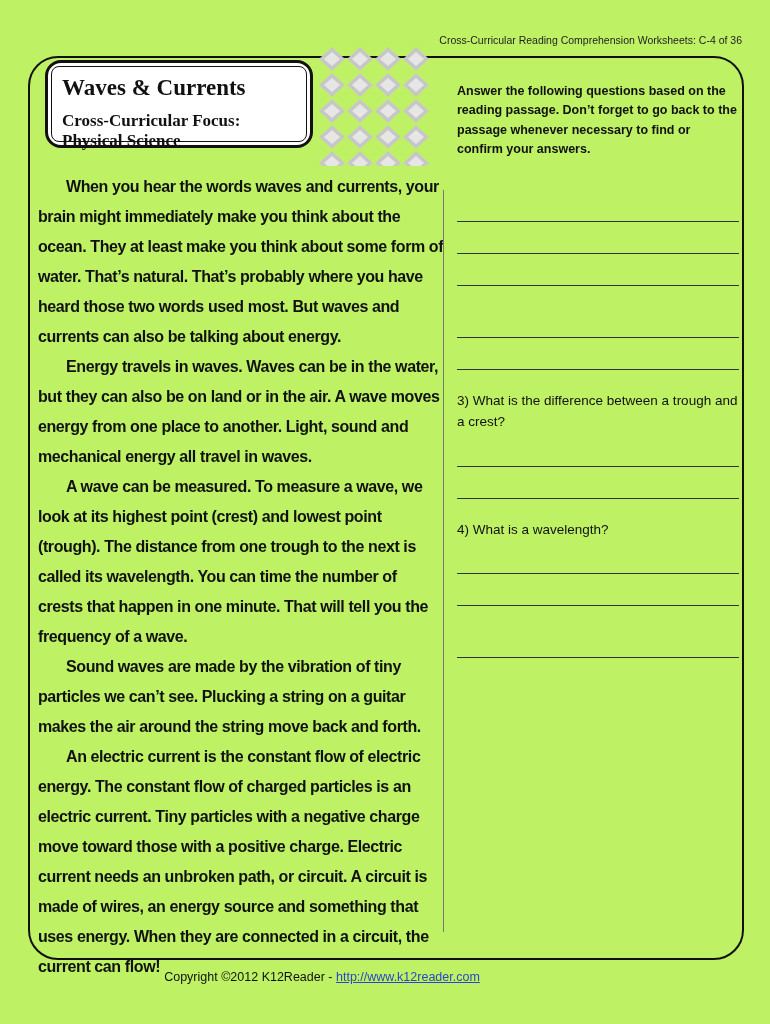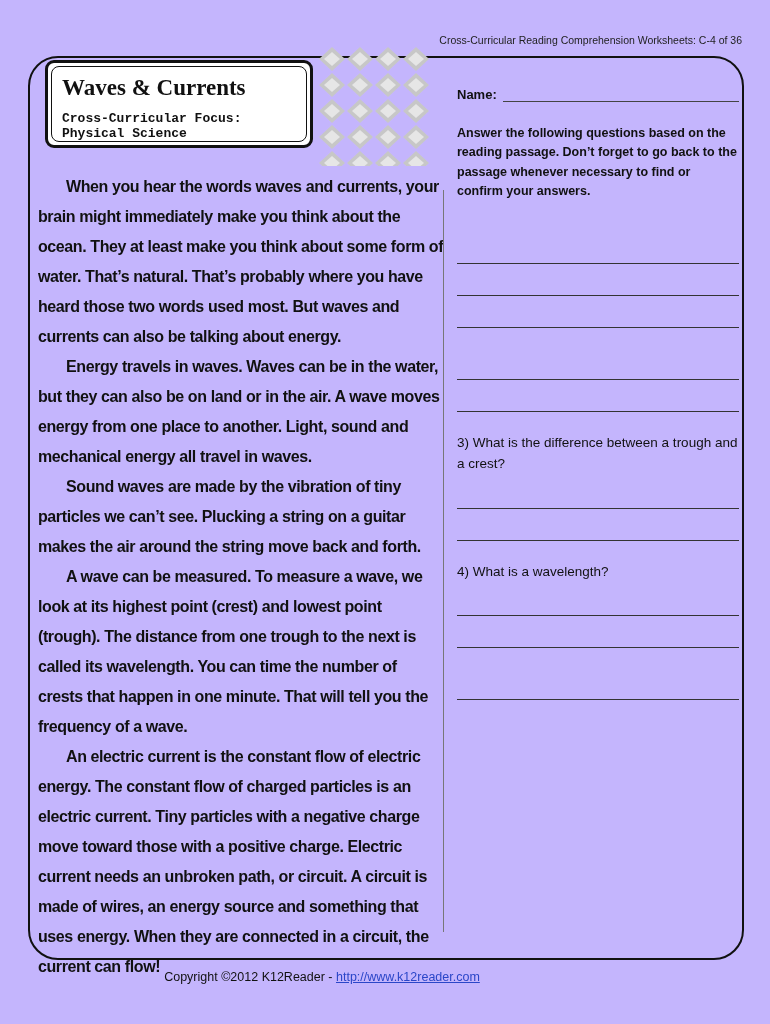--- a/index.html
+++ b/index.html
@@ -1,62 +1,62 @@
 <!DOCTYPE html>
 <html><head>
 <meta charset="utf-8">
 <style>
   html,body{margin:0;padding:0;background:#fff;}
   .page{
     position:relative;
     width:770px;height:1024px;
-    background:#c4b5fd;
+    background:#bef264;
     font-family:"Liberation Sans",sans-serif;
     color:#1a1a1a;
     overflow:hidden;
   }
   .header-ref{
     position:absolute;top:34px;right:28px;
     font-size:10.5px;color:#222;
     letter-spacing:0;
   }
   .page-border{
     position:absolute;left:28px;top:56px;
     width:712px;height:900px;
     border:2px solid #111;
     border-radius:30px;
   }
   .title-box{
     position:absolute;left:45px;top:60px;
     width:268px;height:88px;
     background:#fff;
     border:3px solid #111;
-    border-radius:9px;
+    border-radius:16px;
     box-sizing:border-box;
     padding:3px;
   }
   .title-inner{
     width:100%;height:100%;
     border:1px solid #111;
     border-radius:8px;
     box-sizing:border-box;
     padding:8px 10px 0 10px;
   }
   .title-inner h1{
     margin:0;
     font-family:"Liberation Serif",serif;
     font-weight:bold;
     font-size:23px;
     color:#111;
   }
   .title-inner h2{
     margin:10px 0 0 0;
-    font-family:Liberation Mono, monospace;
+    font-family:Liberation Serif, serif;
     font-weight:bold;
-    font-size:13px;
+    font-size:17px;
     color:#111;
   }
   .pattern{
     position:absolute;left:318px;top:46px;
     width:112px;height:120px;
   }
   .passage{
     position:absolute;left:38px;top:172px;
     width:406px;
     font-size:16px;
@@ -135,32 +135,28 @@
           <path d="M14 6 L22 13 L14 20 L6 13 Z" fill="#e6e6e6"></path>
         </pattern>
       </defs>
       <rect x="0" y="0" width="112" height="120" fill="url(#diam)"></rect>
     </svg>
   </div>
 
   <div class="passage">
     <p><span>When you hear the words </span><b>waves</b><span> and </span><b>currents</b><span>, your brain might immediately make you think about the ocean. They at least make you think about some form of water. That’s natural. That’s probably where you have heard those two words used most. But waves and currents can also be talking about energy.</span></p>
     <p>Energy travels in waves. Waves can be in the water, but they can also be on land or in the air. A wave moves energy from one place to another. Light, sound and mechanical energy all travel in waves.</p>
+    <p>A wave can be measured. To measure a wave, we look at its highest point (crest) and lowest point (trough). The distance from one trough to the next is called its wavelength. You can time the number of crests that happen in one minute. That will tell you the frequency of a wave.</p>
     <p>Sound waves are made by the vibration of tiny particles we can’t see. Plucking a string on a guitar makes the air around the string move back and forth.</p>
-    <p>A wave can be measured. To measure a wave, we look at its highest point (crest) and lowest point (trough). The distance from one trough to the next is called its wavelength. You can time the number of crests that happen in one minute. That will tell you the frequency of a wave.</p>
     <p>An electric current is the constant flow of electric energy. The constant flow of charged particles is an electric current. Tiny particles with a negative charge move toward those with a positive charge. Electric current needs an unbroken path, or circuit. A circuit is made of wires, an energy source and something that uses energy. When they are connected in a circuit, the current can flow!</p>
   </div>
 
   <div class="divider"></div>
 
   <div class="right-col">
-    <div class="name-row">
-      <span class="name-label">Name:</span>
-      <span class="name-line"></span>
-    </div>
     <p class="instructions">Answer the following questions based on the reading passage. Don’t forget to go back to the passage whenever necessary to find or confirm your answers.</p>
     <div id="questions">
         <div class="question">
           <div class="answer-line"></div>
           <div class="answer-line"></div>
           <div class="answer-line"></div>
         </div>
         <div class="question">
           <div class="answer-line"></div>
           <div class="answer-line"></div>

